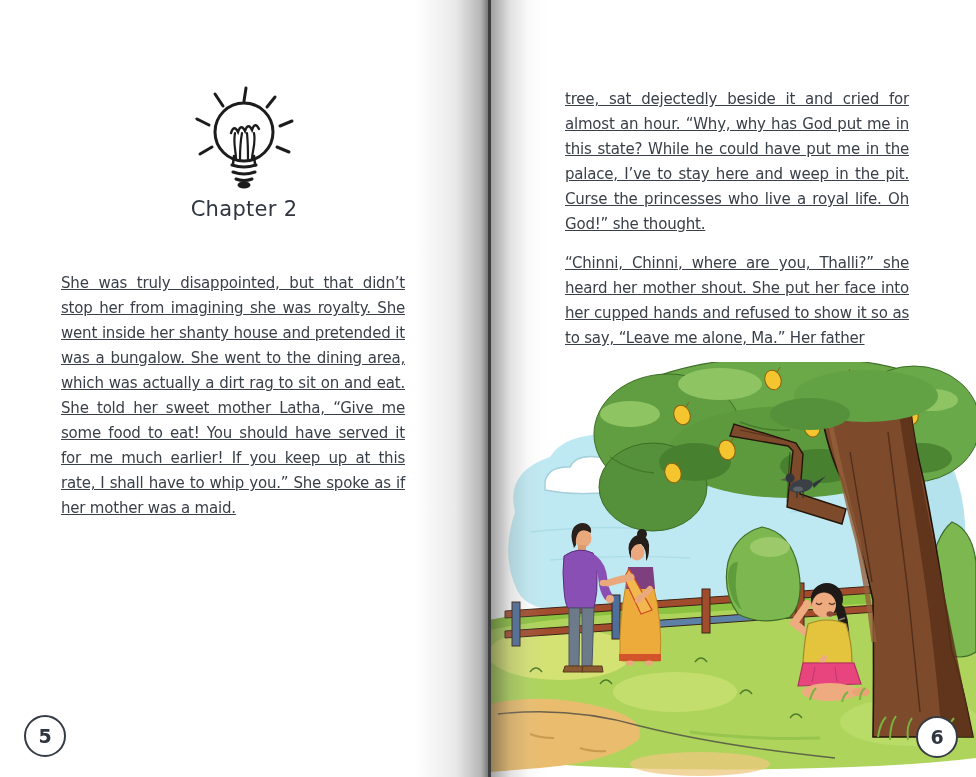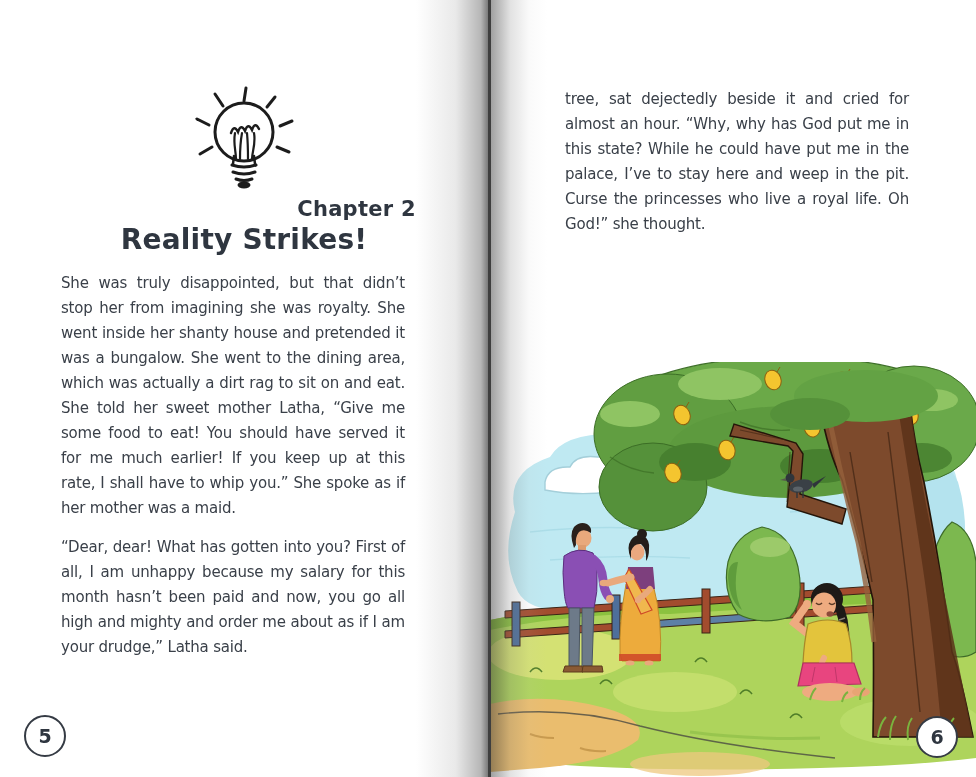--- a/index.html
+++ b/index.html
@@ -14,28 +14,28 @@
 
   
   .gutter-shadow-left  { position:absolute; top:0; left:416px; width:72px; height:777px; z-index:30;
     background:linear-gradient(90deg, rgba(130,130,130,0) 0%, rgba(118,118,118,.16) 55%, rgba(82,82,82,.42) 90%, rgba(40,40,40,.62) 100%); }
   .gutter-line { position:absolute; top:0; left:488px; width:3px; height:777px; background:#3e3e3e; z-index:31; }
   .gutter-shadow-right { position:absolute; top:0; left:491px; width:56px; height:777px; z-index:30;
     background:linear-gradient(90deg, rgba(58,58,58,.48) 0%, rgba(120,120,120,.22) 34%, rgba(190,190,190,.08) 68%, rgba(255,255,255,0) 100%); }
 
   
   .bulb-wrap { position:absolute; left:178px; top:86px; width:130px; height:105px; }
-  .chapter-label { position:absolute; left:72px; top:197px; width:344px; text-align:right;
-    font-size:21px; font-weight:bold; color:#2f3640; letter-spacing:.3px; }
+  .chapter-label { position:absolute; left:72px; top:197px; width:344px; text-align:center;
+    font-size:21px; font-weight:normal; color:#2f3640; letter-spacing:.3px; }
   .chapter-title { position:absolute; left:72px; top:223px; width:344px; text-align:center;
     font-size:28px; font-weight:bold; color:#2f3640; letter-spacing:.2px; }
 
   .body-text { position:absolute; width:344px; color:#3a4049; font-size:15px;
     line-height:25px; text-align:justify; letter-spacing:-0.2px; font-weight:400; }
-  .body-text p { margin:0 0 14px 0; }
+  .body-text p { margin:0 0 14px 0;text-decoration:underline; }
   .body-left  { left:61px; top:271px; }
   .body-right { left:75px; top:87px; }
 
   .page-circle { position:absolute; width:42px; height:42px; border-radius:50%;
     border:2px solid #353b44; background:#ffffff; color:#2f3640;
     font-size:19px; font-weight:bold; display:flex; align-items:center; justify-content:center; z-index:10; }
   .circle-5 { left:24px; top:715px; }
   .circle-6 { left:426px; top:716px; }
 
   .illustration { position:absolute; left:0; top:362px; width:486px; height:415px; }
@@ -74,36 +74,35 @@
           <path d="M76,70 L77,78" stroke-width="2.5"></path>
           <path d="M54,79 Q66,83 78,79" stroke-width="3"></path>
           <path d="M55,86 Q66,90 77,86" stroke-width="3"></path>
           <path d="M58,93 Q66,96 74,93" stroke-width="3"></path>
           <ellipse cx="66" cy="99" rx="6.5" ry="3.5" fill="#1c1c1c" stroke="none"></ellipse>
         </g>
       </svg>
     </div>
 
     <div class="chapter-label">Chapter 2</div>
-    <div class="chapter-title">Reality Strikes!</div>
 
     <div class="body-text body-left">
       <p>She was truly disappointed, but that didn’t stop her from imagining she was royalty. She went inside her shanty house and pretended it was a bungalow. She went to the dining area, which was actually a dirt rag to sit on and eat. She told her sweet mother Latha, “Give me some food to eat! You should have served it for me much earlier! If you keep up at this rate, I shall have to whip you.” She spoke as if her mother was a maid.</p>
-      <p>“Dear, dear! What has gotten into you? First of all, I am unhappy because my salary for this month hasn’t been paid and now, you go all high and mighty and order me about as if I am your drudge,” Latha said.</p>
     </div>
 
     <div class="page-circle circle-5">
       <span>5</span>
     </div>
   </div>
 
   <div class="page page-right">
 
     <div class="body-text body-right">
       <p>tree, sat dejectedly beside it and cried for almost an hour. “Why, why has God put me in this state? While he could have put me in the palace, I’ve to stay here and weep in the pit. Curse the princesses who live a royal life. Oh God!” she thought.</p>
+      <p>“Chinni, Chinni, where are you, Thalli?” she heard her mother shout. She put her face into her cupped hands and refused to show it so as to say, “Leave me alone, Ma.” Her father</p>
     </div>
 
     <svg class="illustration" viewBox="0 0 486 415">
 
       <g>
         <path d="M25,150 Q15,110 60,95 Q75,70 130,72 Q190,60 240,75 Q300,58 350,72 Q420,62 450,90 Q475,110 465,150 Q478,190 455,225 Q462,258 430,262 L430,262 Q380,250 330,245 Q200,238 90,248 Q40,252 28,230 Q10,195 25,150 Z" fill="#bfe9f2"></path>
         <path d="M260,70 Q300,52 345,66 Q395,58 420,80 Q440,95 432,120 Q400,108 360,105 Q310,100 270,104 Q248,88 260,70 Z" fill="#d6f2f7"></path>
         <path d="M420,95 Q455,92 468,120 Q480,160 472,210 Q466,248 440,255 Q430,200 426,150 Z" fill="#b4e3ee"></path>
 
         <g fill="#ffffff" stroke="#a4cfda" stroke-width="1.4">

